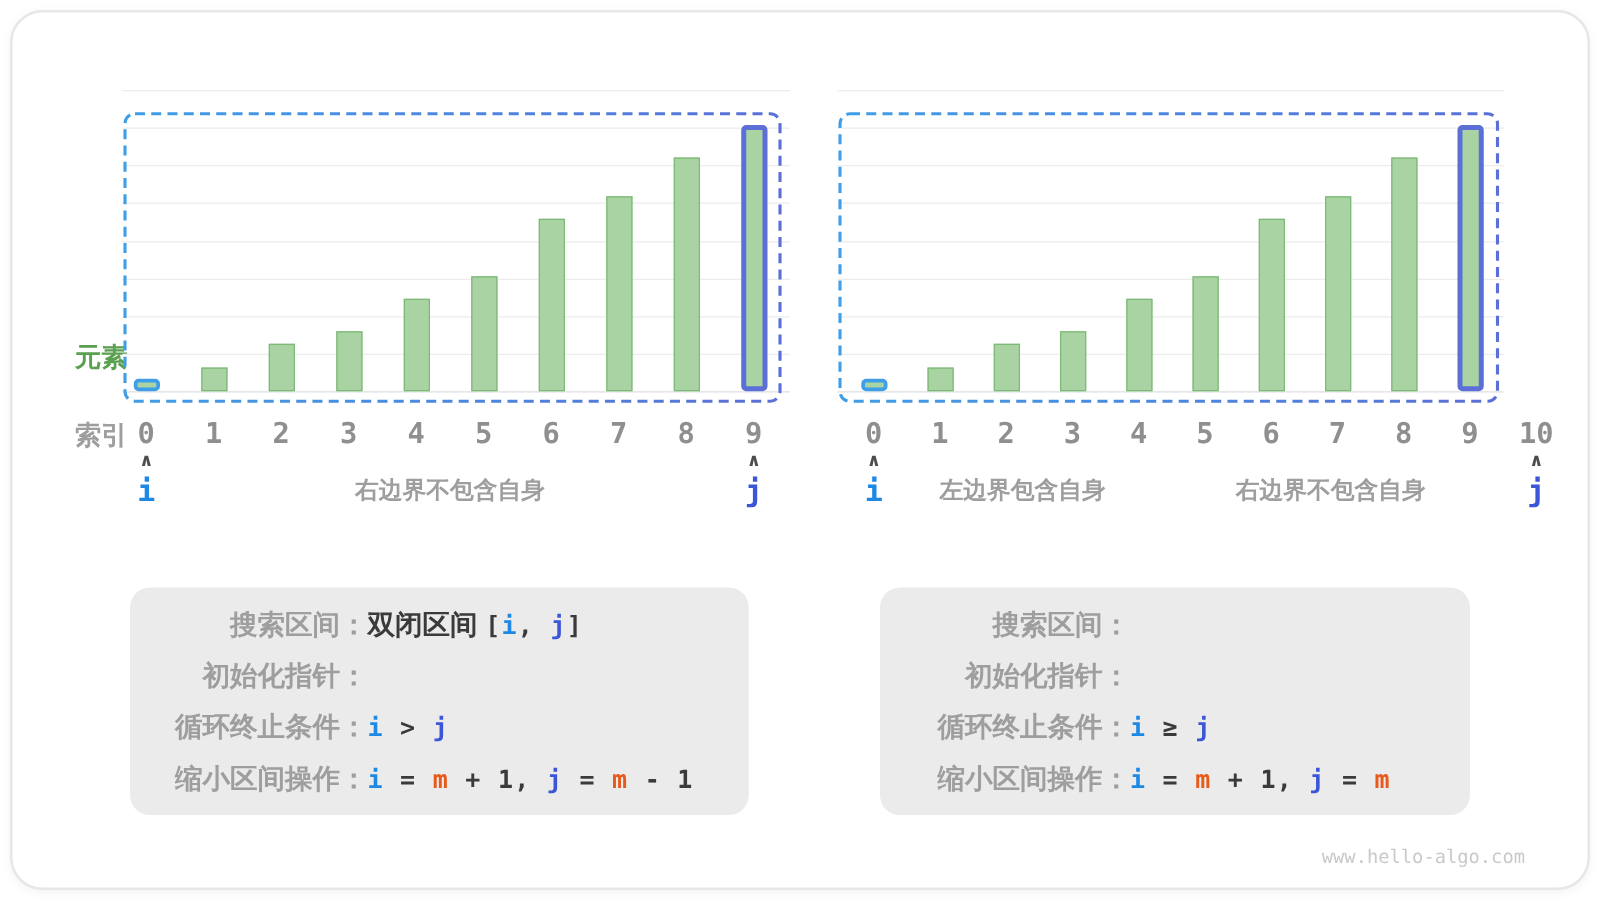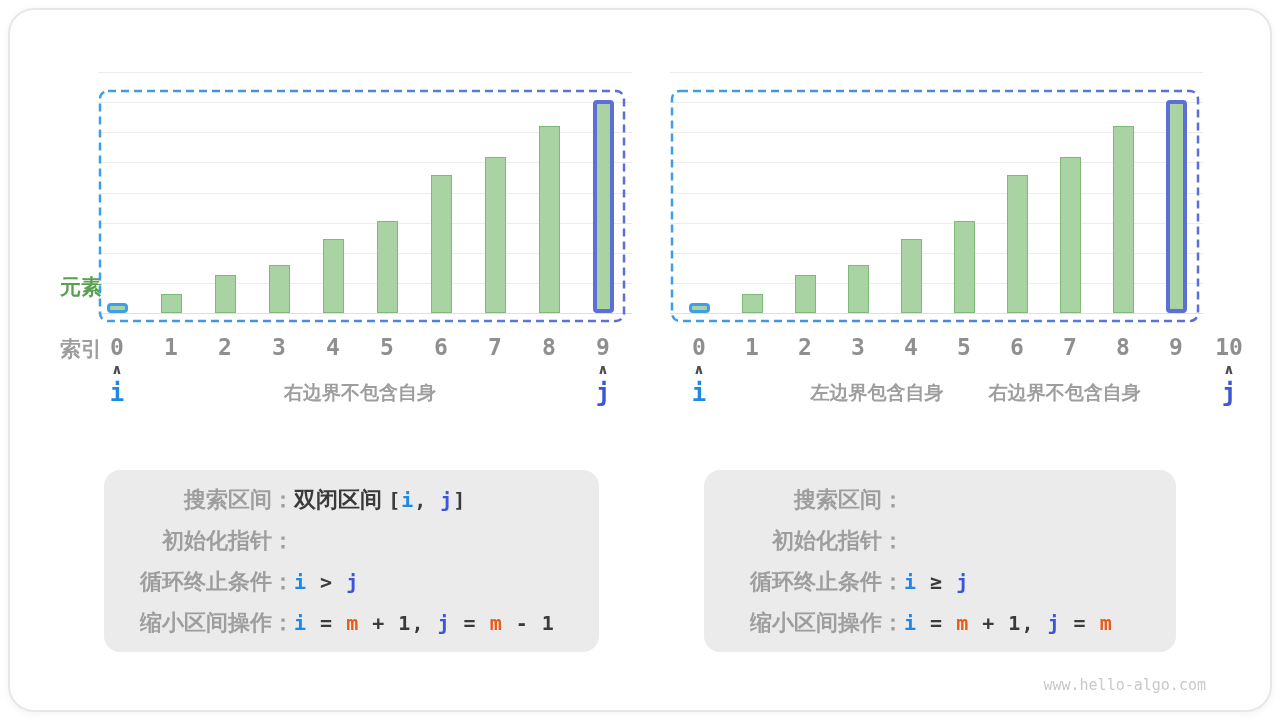--- a/index.html
+++ b/index.html
@@ -28,21 +28,21 @@
   .iline{display:flex;height:41px;align-items:center;}
   .ilabel{flex:0 0 auto;text-align:right;font-size:21px;font-weight:bold;color:var(--c-text_gray);white-space:pre;}
   .icontent{white-space:pre;}
   .f-zh{font-family:"Liberation Sans",sans-serif;font-weight:bold;font-size:22px;}
   .f-code{font-family:"DejaVu Sans Mono",monospace;font-weight:bold;font-size:20px;letter-spacing:1px;}
   .c-dark{color:var(--c-text_dark);margin-top:40px;}
   .c-i{color:var(--c-pointer_i);}
   .c-j{color:var(--c-pointer_j);}
   .c-n{color:var(--c-variable_n);}
   .c-m{color:var(--c-variable_m);}
-  .watermark{position:absolute;right:74px;top:676px;font-family:"DejaVu Sans Mono",monospace;
+  .watermark{position:absolute;right:60px;top:676px;font-family:"DejaVu Sans Mono",monospace;
              font-size:15px;color:var(--c-watermark_gray);}
 </style>
 </head>
 <body>
 
 <div class="stage">
   <div class="card"></div>
 
   <div class="side-label green" style="top:276px;">元素</div>
   <div class="side-label gray" style="top:338px;">索引</div>
@@ -129,21 +129,21 @@
       <div class="idx" style="left: 964px; top: 334px;">5</div>
       <div class="idx" style="left: 1017px; top: 334px;">6</div>
       <div class="idx" style="left: 1070px; top: 334px;">7</div>
       <div class="idx" style="left: 1123px; top: 334px;">8</div>
       <div class="idx" style="left: 1176px; top: 334px;">9</div>
       <div class="idx" style="left: 1229px; top: 334px;">10</div>
       <div class="caret" style="left: 699px; top: 362px;">∧</div>
       <div class="ptr c-i" style="left: 699px; top: 380px;">i</div>
       <div class="caret" style="left: 1229px; top: 362px;">∧</div>
       <div class="ptr c-j" style="left: 1229px; top: 380px;">j</div>
-      <div class="ann" style="left: 877px; top: 381px;">左边界包含自身</div>
+      <div class="ann" style="left: 818px; top: 381px;">左边界包含自身</div>
       <div class="ann" style="left: 1064.7px; top: 381px;">右边界不包含自身</div>
     </div>
 
   <div id="card-0" class="infocard" style="left:104px;top:470px;width:495px;height:182px;">
       <div class="iline">
         <div class="ilabel f-zh" style="width: 190px;">搜索区间：</div>
         <div class="icontent"><span class="f-zh c-dark">双闭区间 </span><span class="f-code c-dark">[</span><span class="f-code c-i">i</span><span class="f-code c-dark">, </span><span class="f-code c-j">j</span><span class="f-code c-dark">]</span></div>
       </div>
       <div class="iline">
         <div class="ilabel f-zh" style="width: 190px;">初始化指针：</div>

